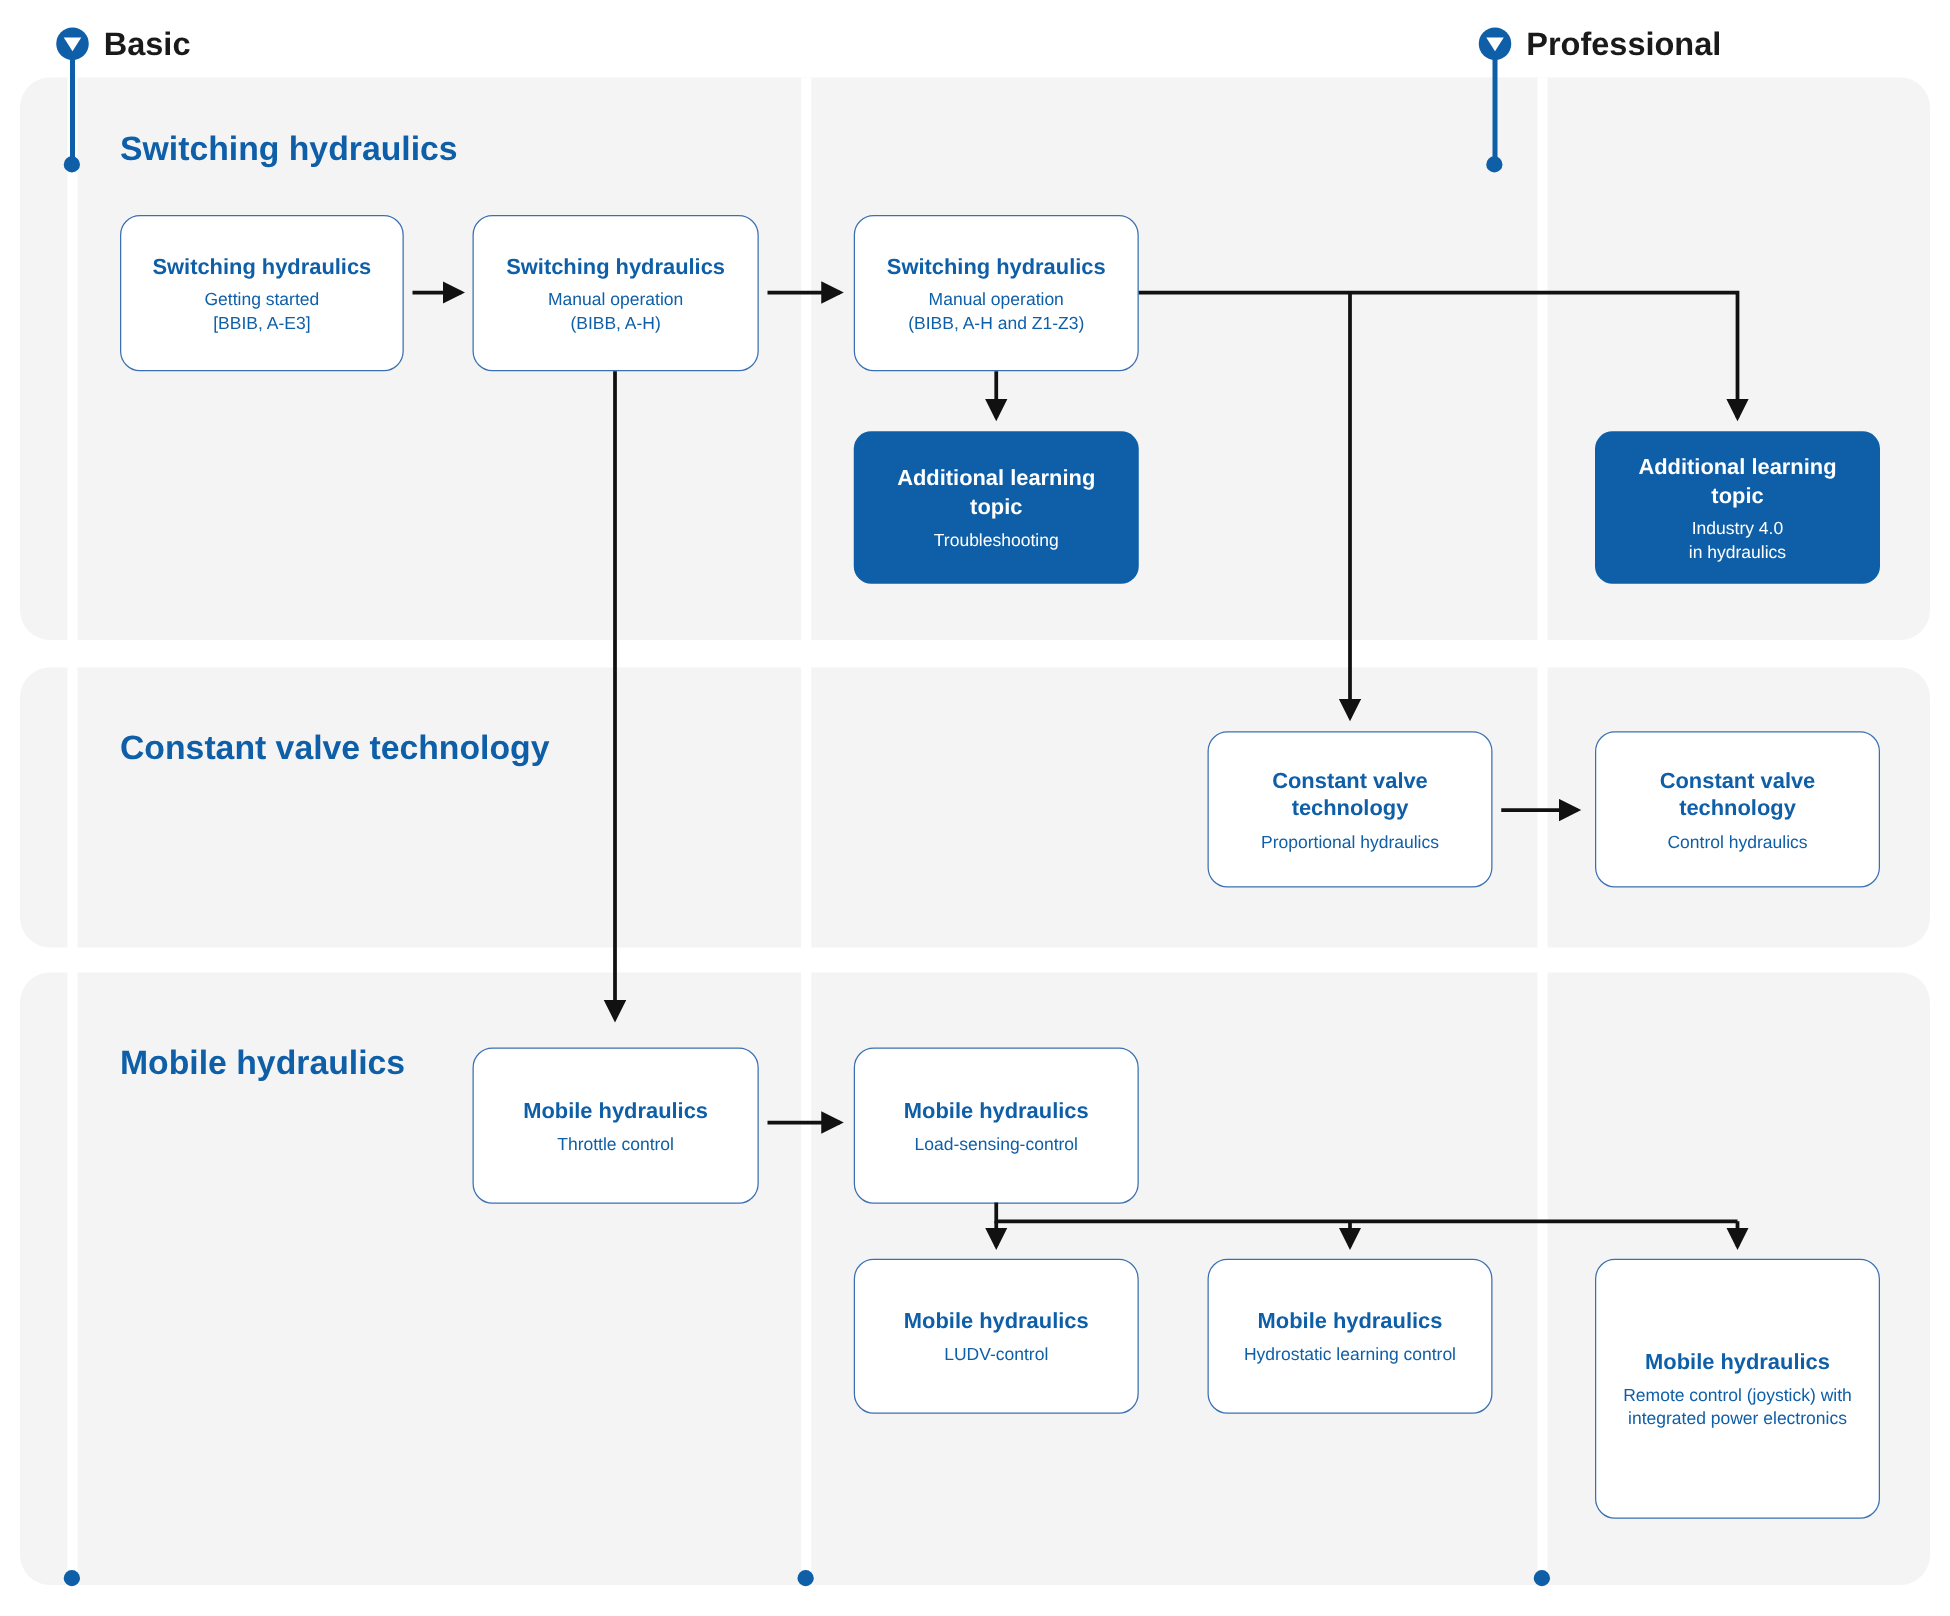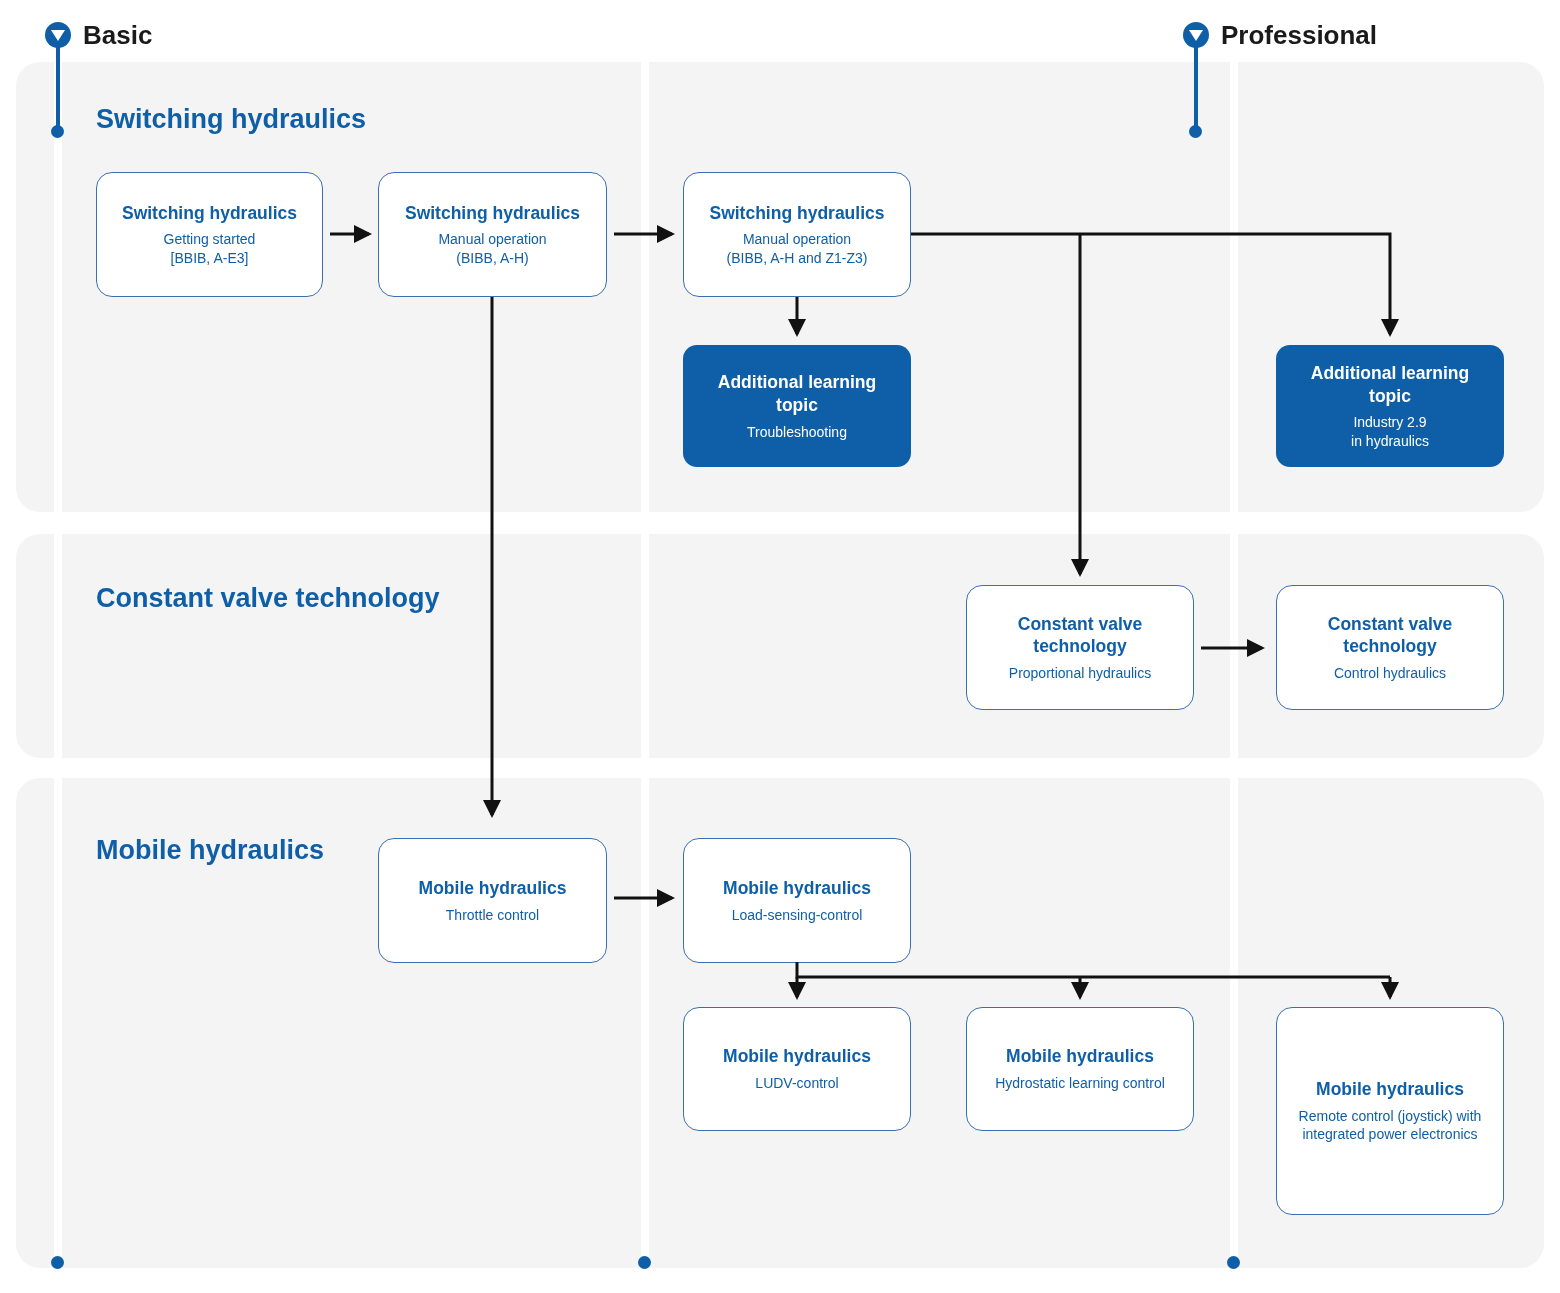--- a/index.html
+++ b/index.html
@@ -124,21 +124,21 @@
     <div class="node-title">Switching hydraulics</div>
     <div class="node-body">Manual operation
 (BIBB, A-H and Z1-Z3)</div>
   </div>
   <div class="node dark" style="left:683px;top:345px;width:228px;height:122px;">
     <div class="node-title">Additional learning topic</div>
     <div class="node-body">Troubleshooting</div>
   </div>
   <div class="node dark" style="left:1276px;top:345px;width:228px;height:122px;">
     <div class="node-title">Additional learning topic</div>
-    <div class="node-body">Industry 2.9
+    <div class="node-body">Industry 4.0
 in hydraulics</div>
   </div>
 
   <div class="node" style="left:966px;top:585px;width:228px;height:125px;">
     <div class="node-title">Constant valve
 technology</div>
     <div class="node-body">Proportional hydraulics</div>
   </div>
   <div class="node" style="left:1276px;top:585px;width:228px;height:125px;">
     <div class="node-title">Constant valve

